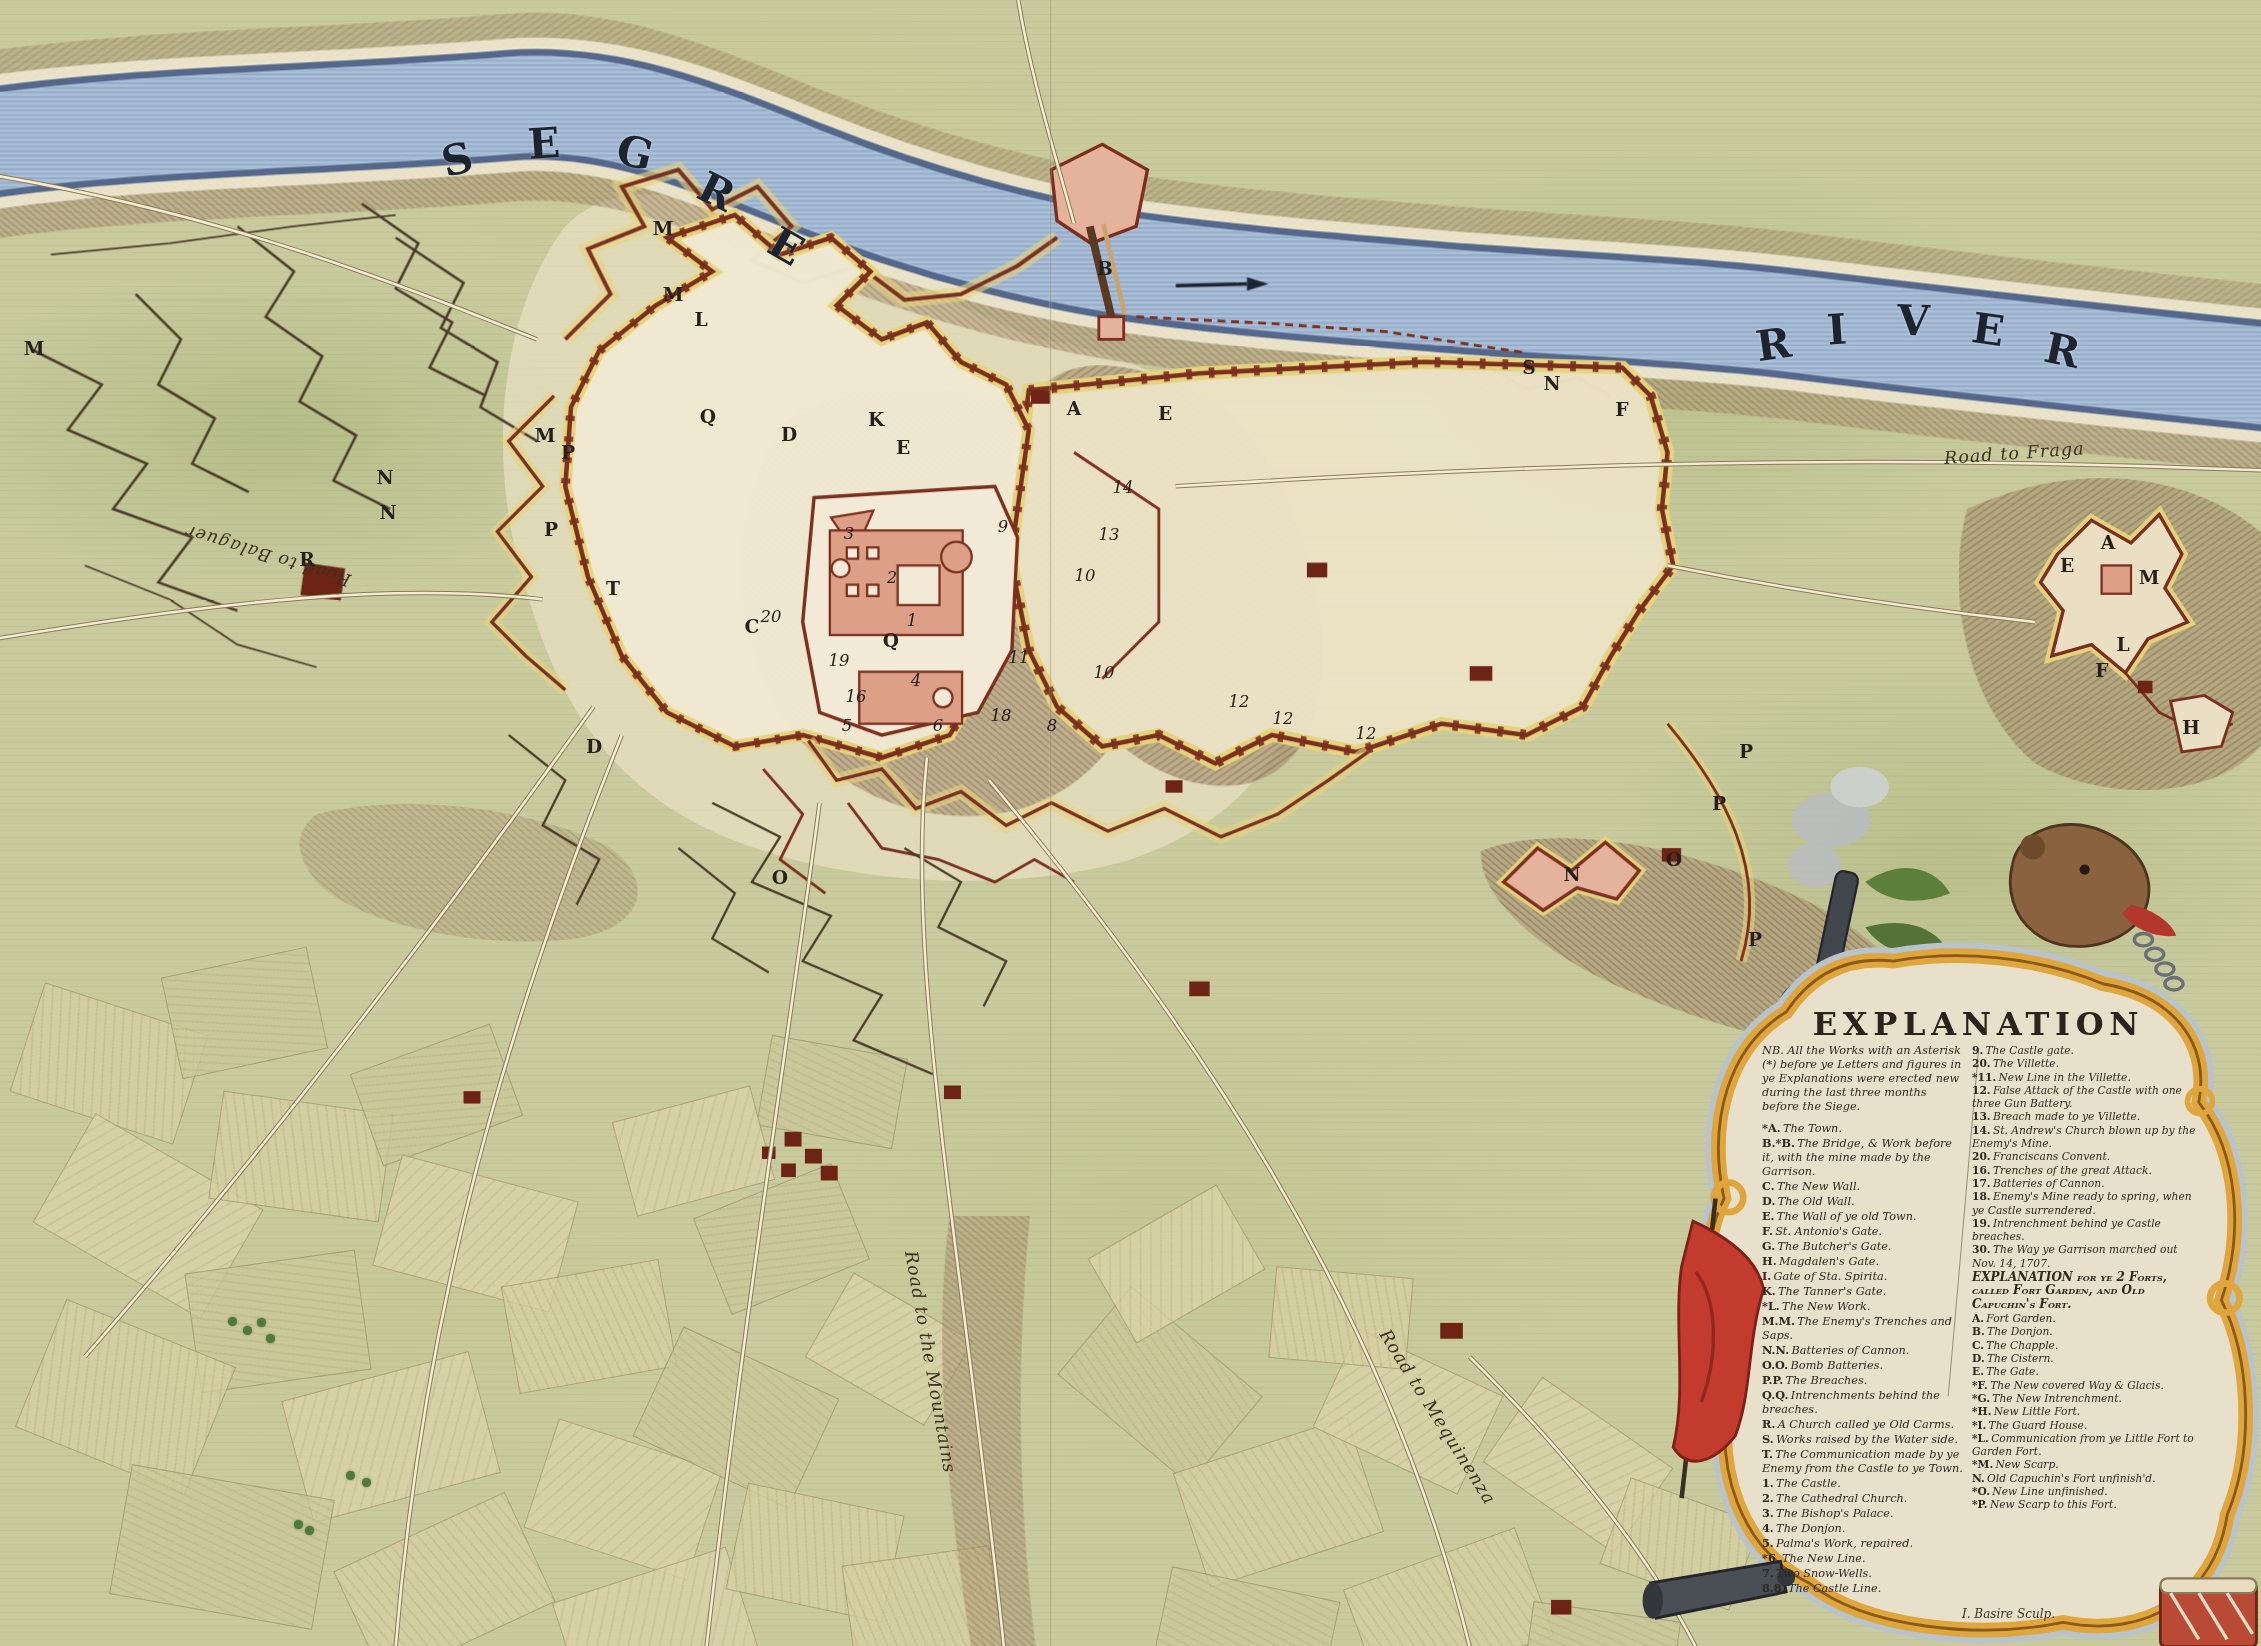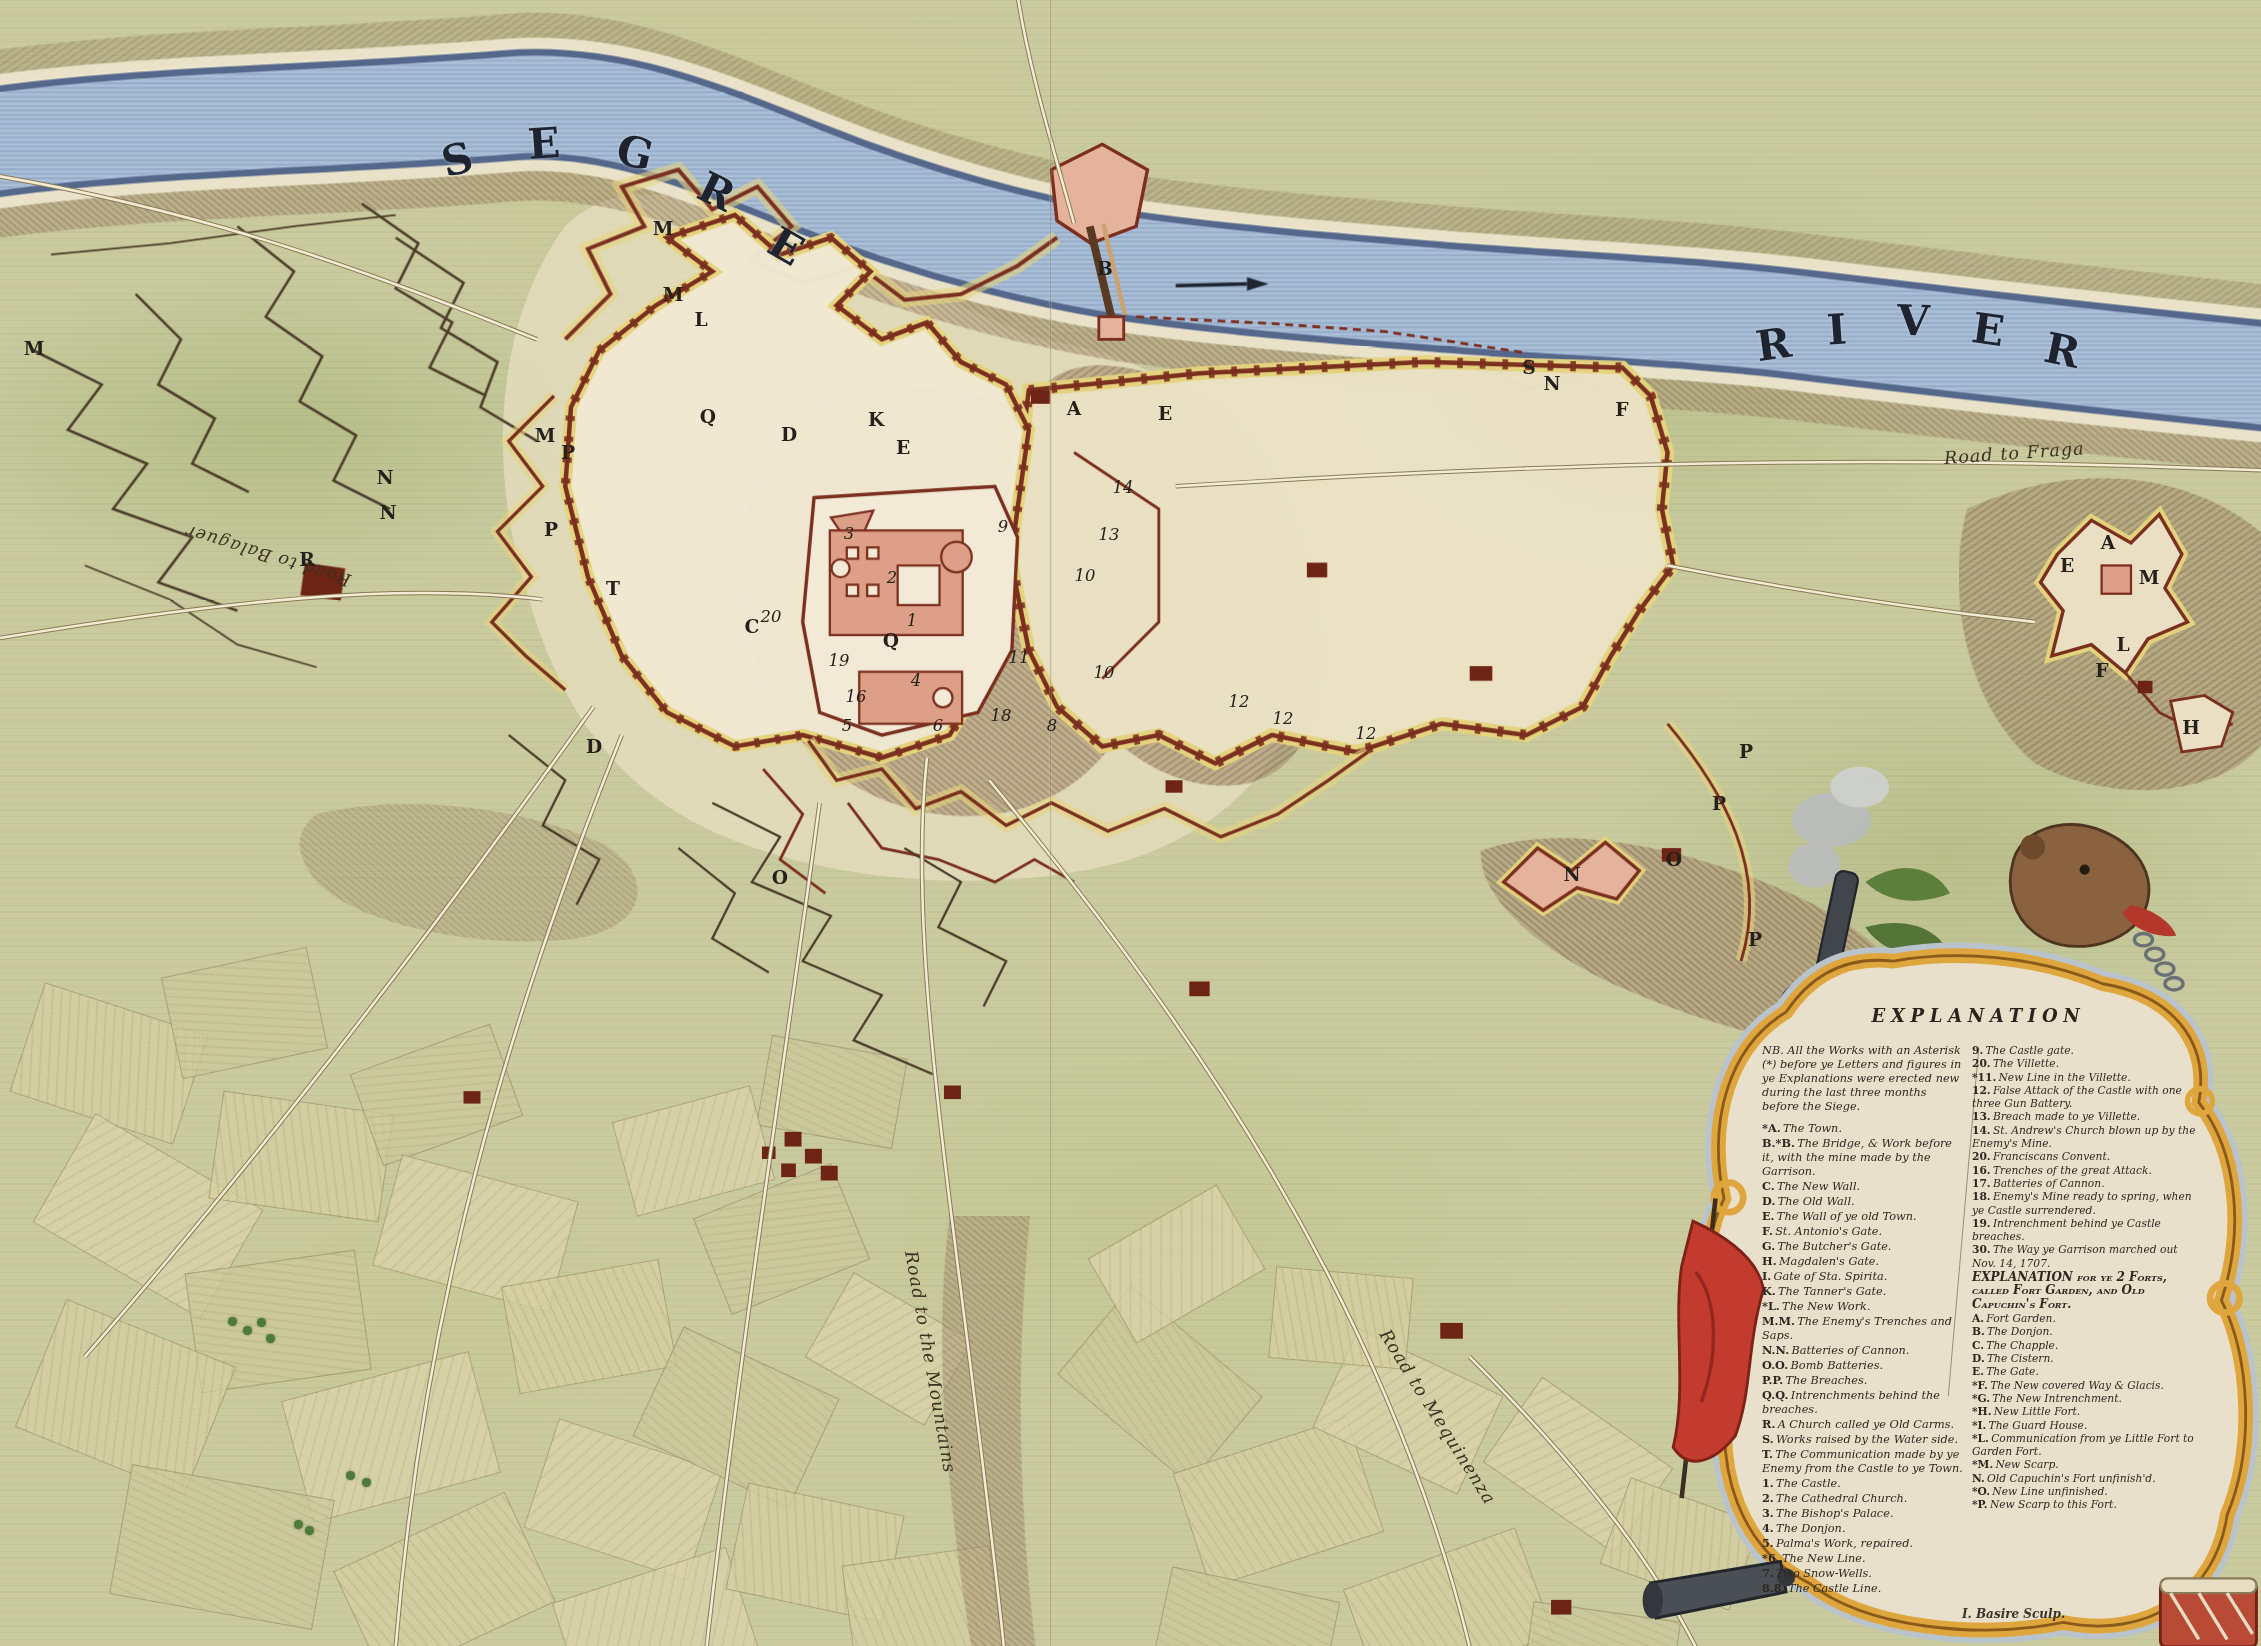--- a/index.html
+++ b/index.html
@@ -21,32 +21,32 @@
     background:linear-gradient(90deg,rgba(255,255,240,.25),rgba(110,100,70,.28),rgba(255,255,240,.2));}
   
   .river-letter{position:absolute;font-size:42px;font-weight:bold;color:#1d2430;
     text-shadow:0 0 3.4px rgba(230,235,240,.5);transform-origin:center;}
   .road-label{position:absolute;font-style:italic;font-size:17.5px;color:#3a3120;
     letter-spacing:1.1px;white-space:nowrap;transform-origin:left center;}
   .map-marker{position:absolute;font-weight:bold;font-size:18.7px;color:#26201a;transform:translate(-50%,-50%);}
   .map-marker.num{font-style:italic;font-weight:normal;font-size:16.4px;}
   
   .cartouche-title{position:absolute;left:1775px;top:1005px;width:407px;text-align:center;
-    font-style:italic;font-weight:bold;font-size:18px;letter-spacing:5.7px;color:#2a241c;}
+    font-weight:bold;font-size:32px;letter-spacing:5.7px;color:#2a241c;}
   .legend-col{position:absolute;color:#2e2820;font-style:italic;}
   #legend-left{left:1762px;top:1044px;width:202px;font-size:11.3px;line-height:14px;}
   #legend-right{left:1972px;top:1044px;width:231px;font-size:10.7px;line-height:13.3px;}
   .legend-entry{margin:0;}
   .legend-entry .k{font-style:normal;font-weight:bold;padding-right:2.3px;}
   .legend-note{margin-bottom:7px;}
   .legend-heading{font-weight:bold;font-variant:small-caps;font-size:12px;margin:1.1px 0;}
   .legend-divider{position:absolute;left:1963px;top:1047px;width:1.1px;height:350px;
     background:#7a6a50;transform:rotate(5deg);opacity:.7;}
   .signature{position:absolute;left:1962px;top:1607px;width:170px;font-style:italic;
-    font-size:12px;color:#3a3428;font-weight:bold;}
+    font-size:12px;color:#3a3428;}
   
   .field{position:absolute;border:1.1px solid rgba(110,95,60,.5);opacity:.75;}
   .f0{background:repeating-linear-gradient(75deg, rgba(120,105,65,.18) 0 1.7px, transparent 1.7px 9px),#d6d0a2;}
   .f1{background:repeating-linear-gradient(15deg, rgba(120,105,65,.16) 0 1.7px, transparent 1.7px 8px),#ccc99b;}
   .f2{background:repeating-linear-gradient(120deg, rgba(120,105,65,.16) 0 1.7px, transparent 1.7px 10.2px),#dcd4ab;}
   .tree{position:absolute;width:9px;height:9px;border-radius:50%;background:#4e7a3a;
     box-shadow:0 0 2.3px rgba(40,70,30,.6);}
 </style>
 </head>
 <body>

